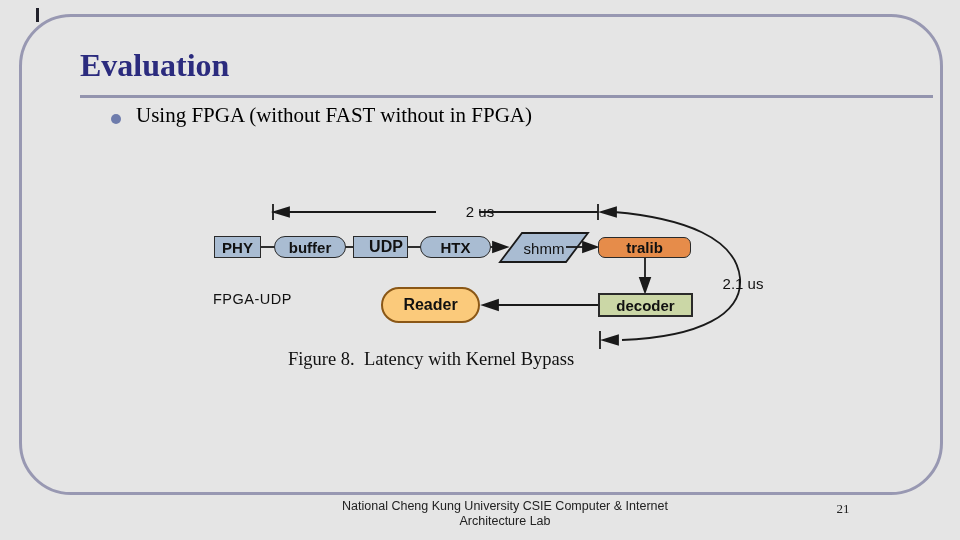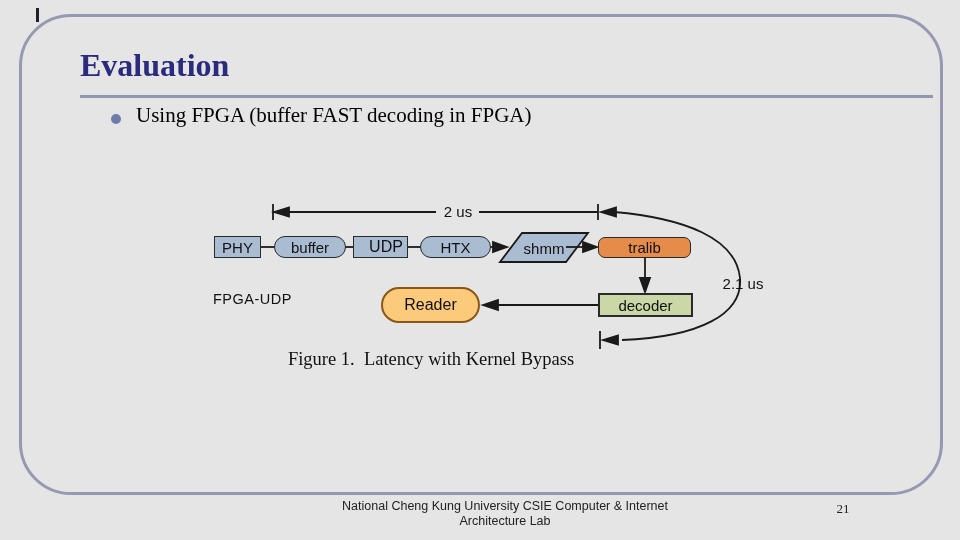--- a/index.html
+++ b/index.html
@@ -20,40 +20,40 @@
   .bullet-dot{position:absolute;left:111px;top:114px;width:10px;height:10px;border-radius:50%;background:#6e7cac;}
   .bullet-text{
     position:absolute;left:136px;top:103px;font-size:21px;color:#000;
     font-family:"Liberation Serif",serif;
   }
   
   .fig-svg{position:absolute;left:200px;top:195px;width:580px;height:190px;}
   .node{
     position:absolute;box-sizing:border-box;border:1.5px solid #2a2a2a;
     font-family:"Liberation Sans",sans-serif;color:#111;text-align:center;
-    display:flex;align-items:center;justify-content:center;font-size:15px;
+    display:flex;align-items:center;justify-content:center;font-size:15px;font-weight:bold;
   }
   .n-blue{background:#a9bcd2;}
   .n-phy{left:214px;top:236px;width:47px;height:22px;}
   .n-buffer{left:274px;top:236px;width:72px;height:22px;border-radius:11px;}
   .n-udp{left:353px;top:236px;width:55px;height:22px;font-size:16px;padding-left:11px;}
   .n-htx{left:420px;top:236px;width:71px;height:22px;border-radius:11px;}
   .n-tralib{left:598px;top:237px;width:93px;height:21px;background:#e68c4a;border-radius:7px;}
   .n-decoder{left:598px;top:293px;width:95px;height:24px;background:#cbd7a6;border-width:2px;}
   .n-reader{left:381px;top:287px;width:99px;height:36px;background:#fbca7b;
     border:2px solid #8a5716;border-radius:18px;font-size:16px;}
   .shmm-label{
     position:absolute;left:506px;top:240px;width:76px;text-align:center;
     font-family:"Liberation Sans",sans-serif;font-size:15px;color:#111;
   }
   .meas{
     position:absolute;font-family:"Liberation Sans",sans-serif;font-size:15px;color:#111;
     text-align:center;
   }
-  .meas-top{left:434px;top:203px;width:48px;}
+  .meas-top{left:456px;top:203px;width:48px;}
   .meas-side{left:714px;top:275px;width:58px;}
   .row-label{
     position:absolute;left:213px;top:291px;font-family:"Liberation Sans",sans-serif;
     font-size:14.5px;color:#111;letter-spacing:0.5px;text-align:right;
   }
   .caption{
     position:absolute;left:246px;top:349px;width:370px;text-align:center;
     font-family:"Liberation Serif",serif;font-size:18.5px;color:#111;white-space:pre;
   }
   
@@ -71,21 +71,21 @@
 
 <div class="slide">
 
   <div class="frame"></div>
   <div class="corner-mark"></div>
 
   <div class="title">Evaluation</div>
   <div class="rule"></div>
 
   <div class="bullet-dot"></div>
-  <div class="bullet-text">Using FPGA (buffer FAST decoding in FPGA)</div>
+  <div class="bullet-text">Using FPGA (without FAST without in FPGA)</div>
 
   <svg class="fig-svg" viewBox="200 195 580 190">
     <g stroke="#1a1a1a" stroke-width="1.8" fill="#1a1a1a">
 
       <line x1="273" y1="204" x2="273" y2="220"></line>
       <polygon points="274,212 289,207.5 289,216.5"></polygon>
       <line x1="287" y1="212" x2="436" y2="212"></line>
       <line x1="479" y1="212" x2="598" y2="212"></line>
       <line x1="598" y1="204" x2="598" y2="220"></line>
 
@@ -119,21 +119,21 @@
   <div class="node n-blue n-udp">UDP</div>
   <div class="node n-blue n-htx">HTX</div>
   <div class="shmm-label">shmm</div>
   <div class="node n-tralib">tralib</div>
   <div class="node n-decoder">decoder</div>
   <div class="node n-reader">Reader</div>
 
   <div class="meas meas-top">2 us</div>
   <div class="meas meas-side">2.1 us</div>
   <div class="row-label">FPGA-UDP</div>
-  <div class="caption">Figure 1.  Latency with Kernel Bypass</div>
+  <div class="caption">Figure 8.  Latency with Kernel Bypass</div>
 
   <div class="footer">
     <div>National Cheng Kung University CSIE Computer &amp; Internet</div>
     <div>Architecture Lab</div>
   </div>
   <div class="page-number">21</div>
 
 </div>
 
 </body></html>

